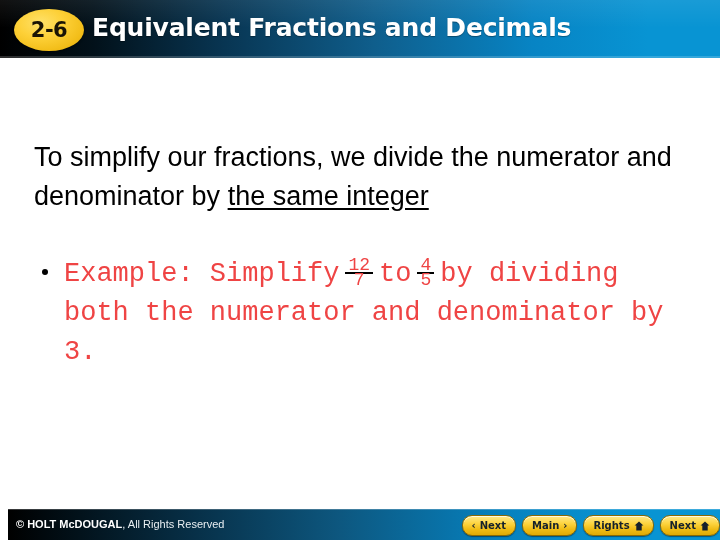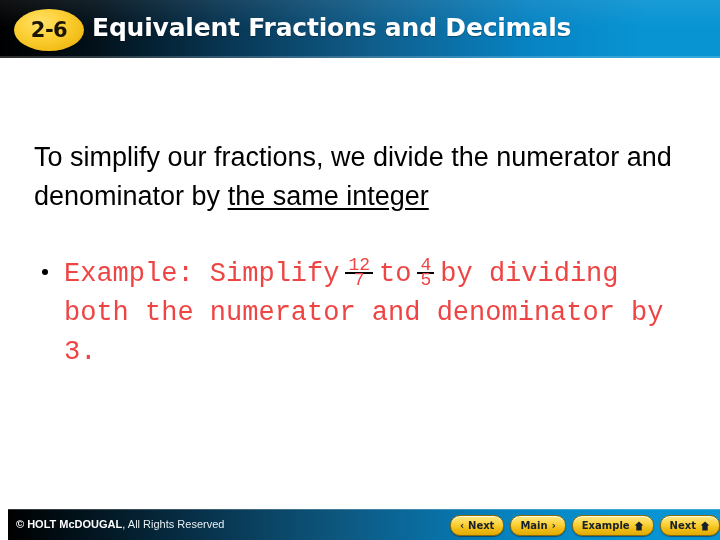--- a/index.html
+++ b/index.html
@@ -293,21 +293,21 @@
         <span class="chev">‹</span>
         <span>Next</span>
       </div>
 
       <div class="nav-btn">
         <span>Main</span>
         <span class="chev">›</span>
       </div>
 
       <div class="nav-btn">
-        <span>Example</span>
+        <span>Rights</span>
         <span class="home-ico">
           <svg width="10" height="10" viewBox="0 0 10 10">
             <path d="M5 0.6 L9.4 4.6 L7.7 4.6 L7.7 9.4 L2.3 9.4 L2.3 4.6 L0.6 4.6 Z" fill="#15202b"></path>
           </svg>
         </span>
       </div>
 
       <div class="nav-btn">
         <span>Next</span>
         <span class="home-ico">

